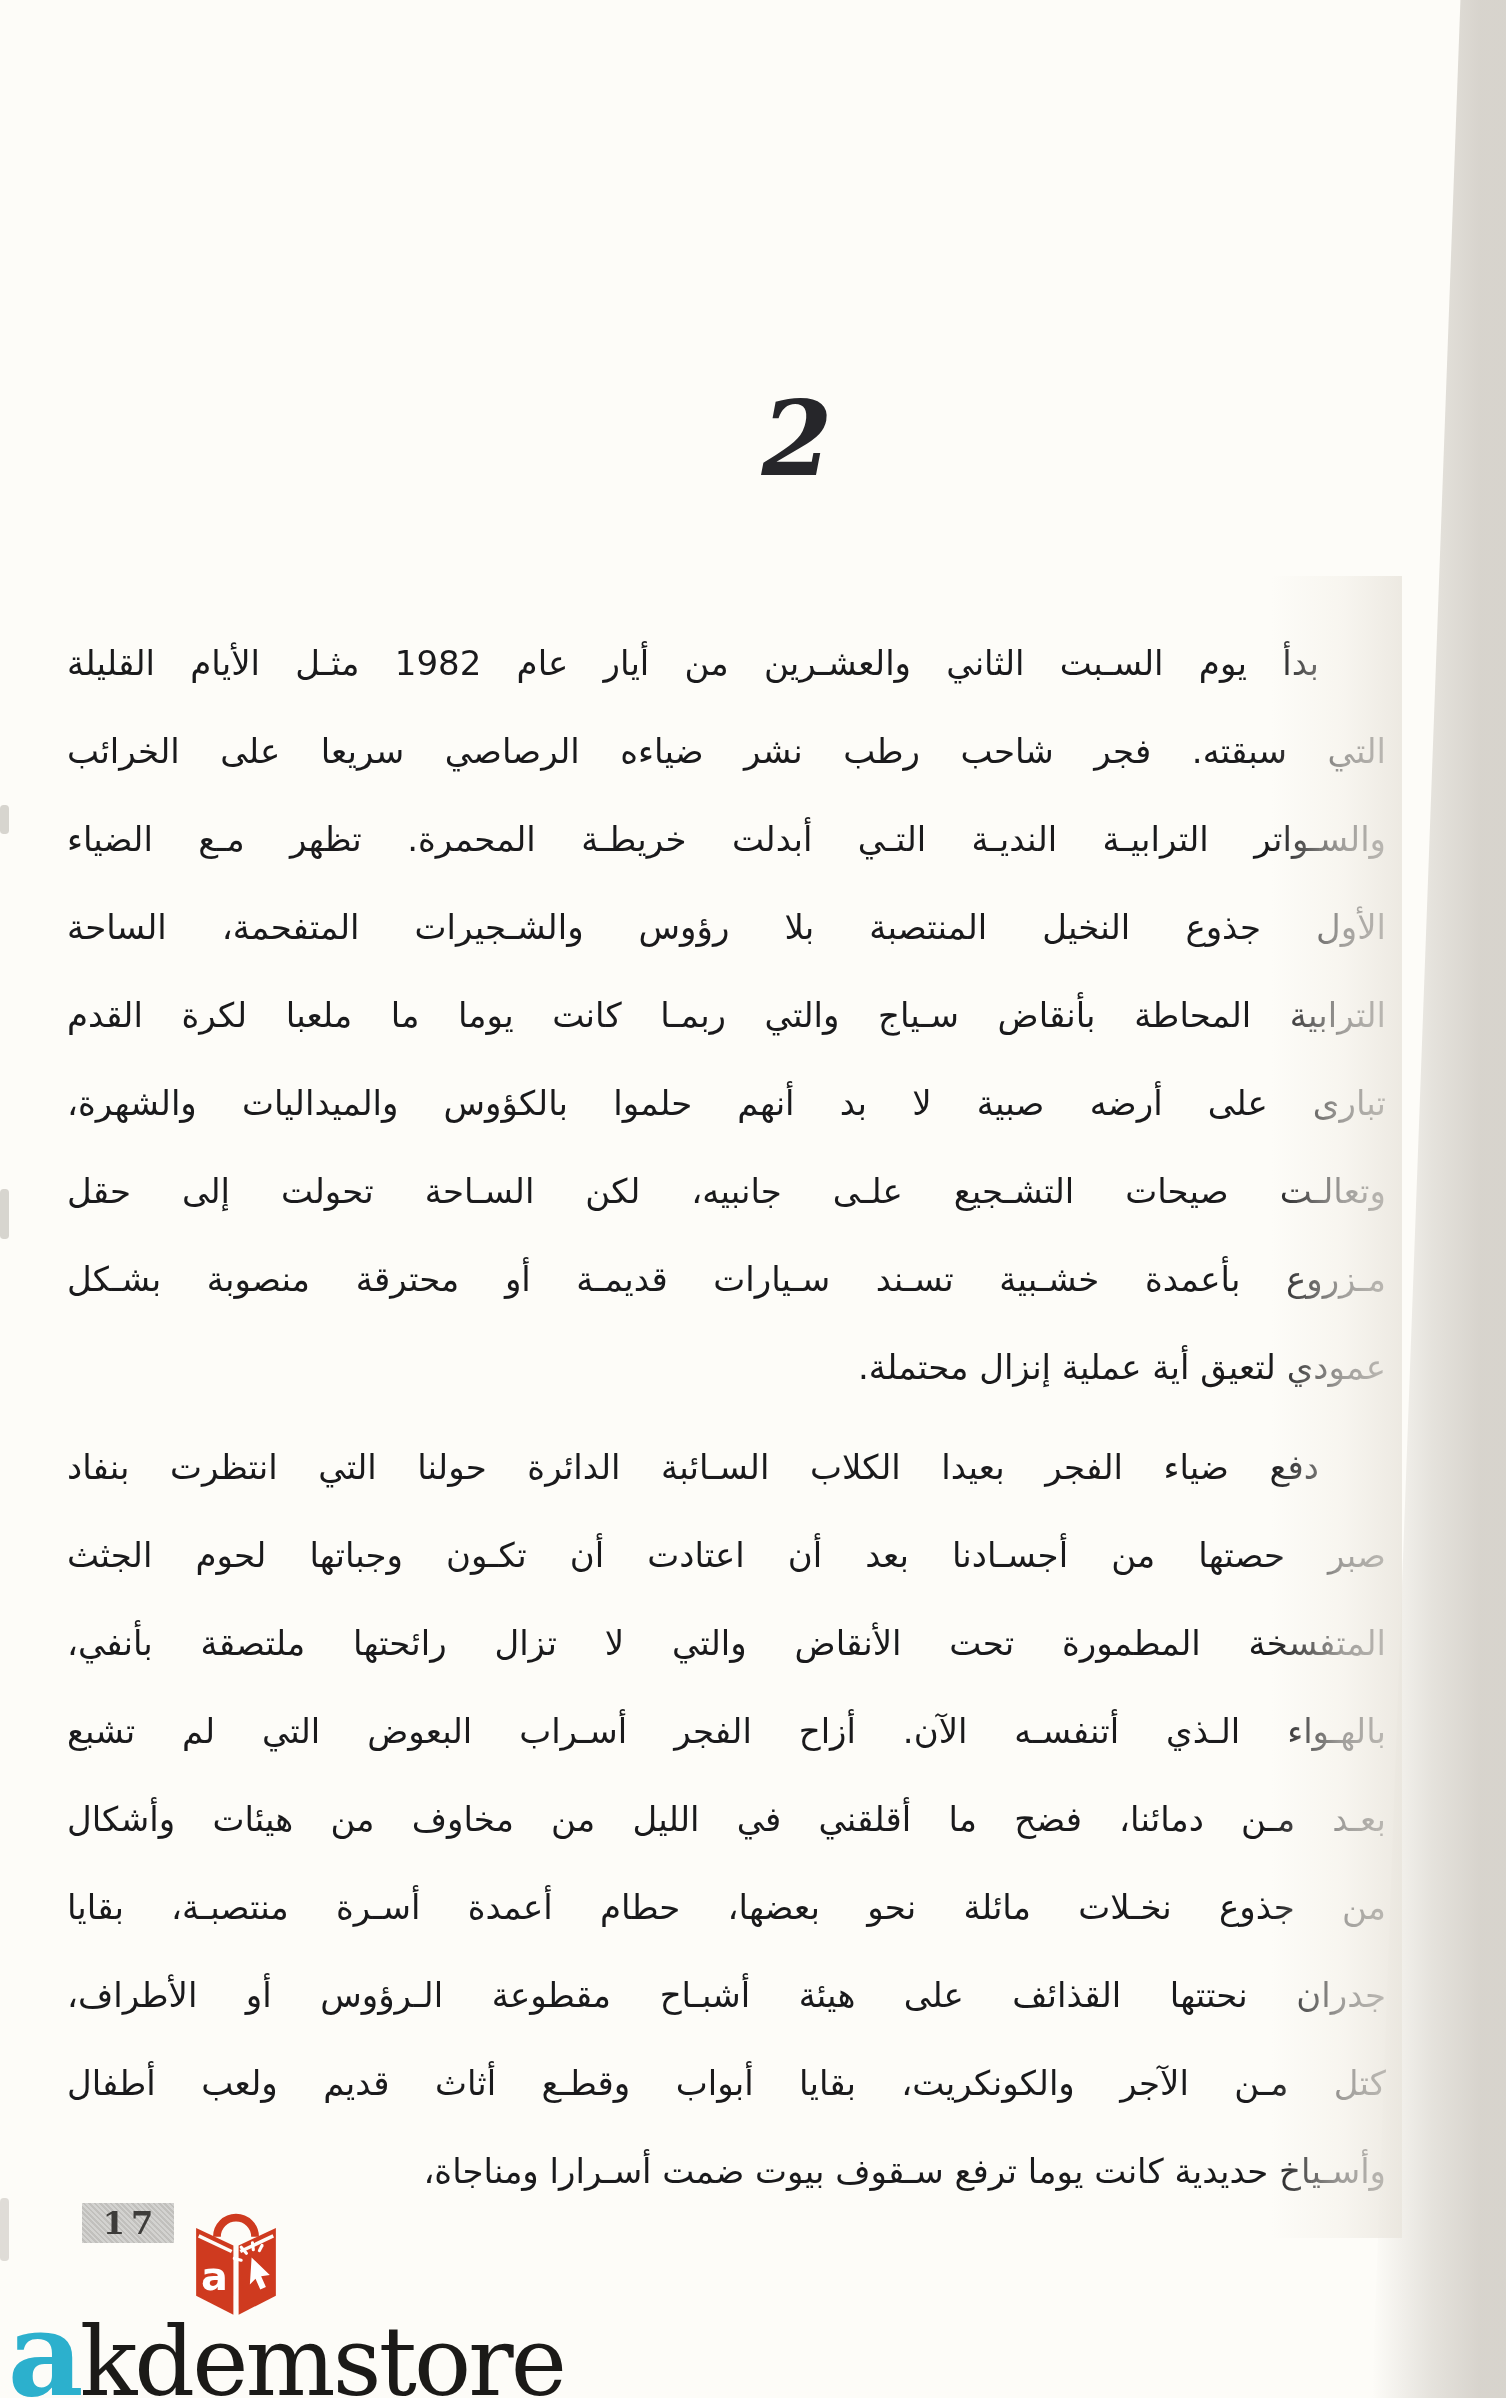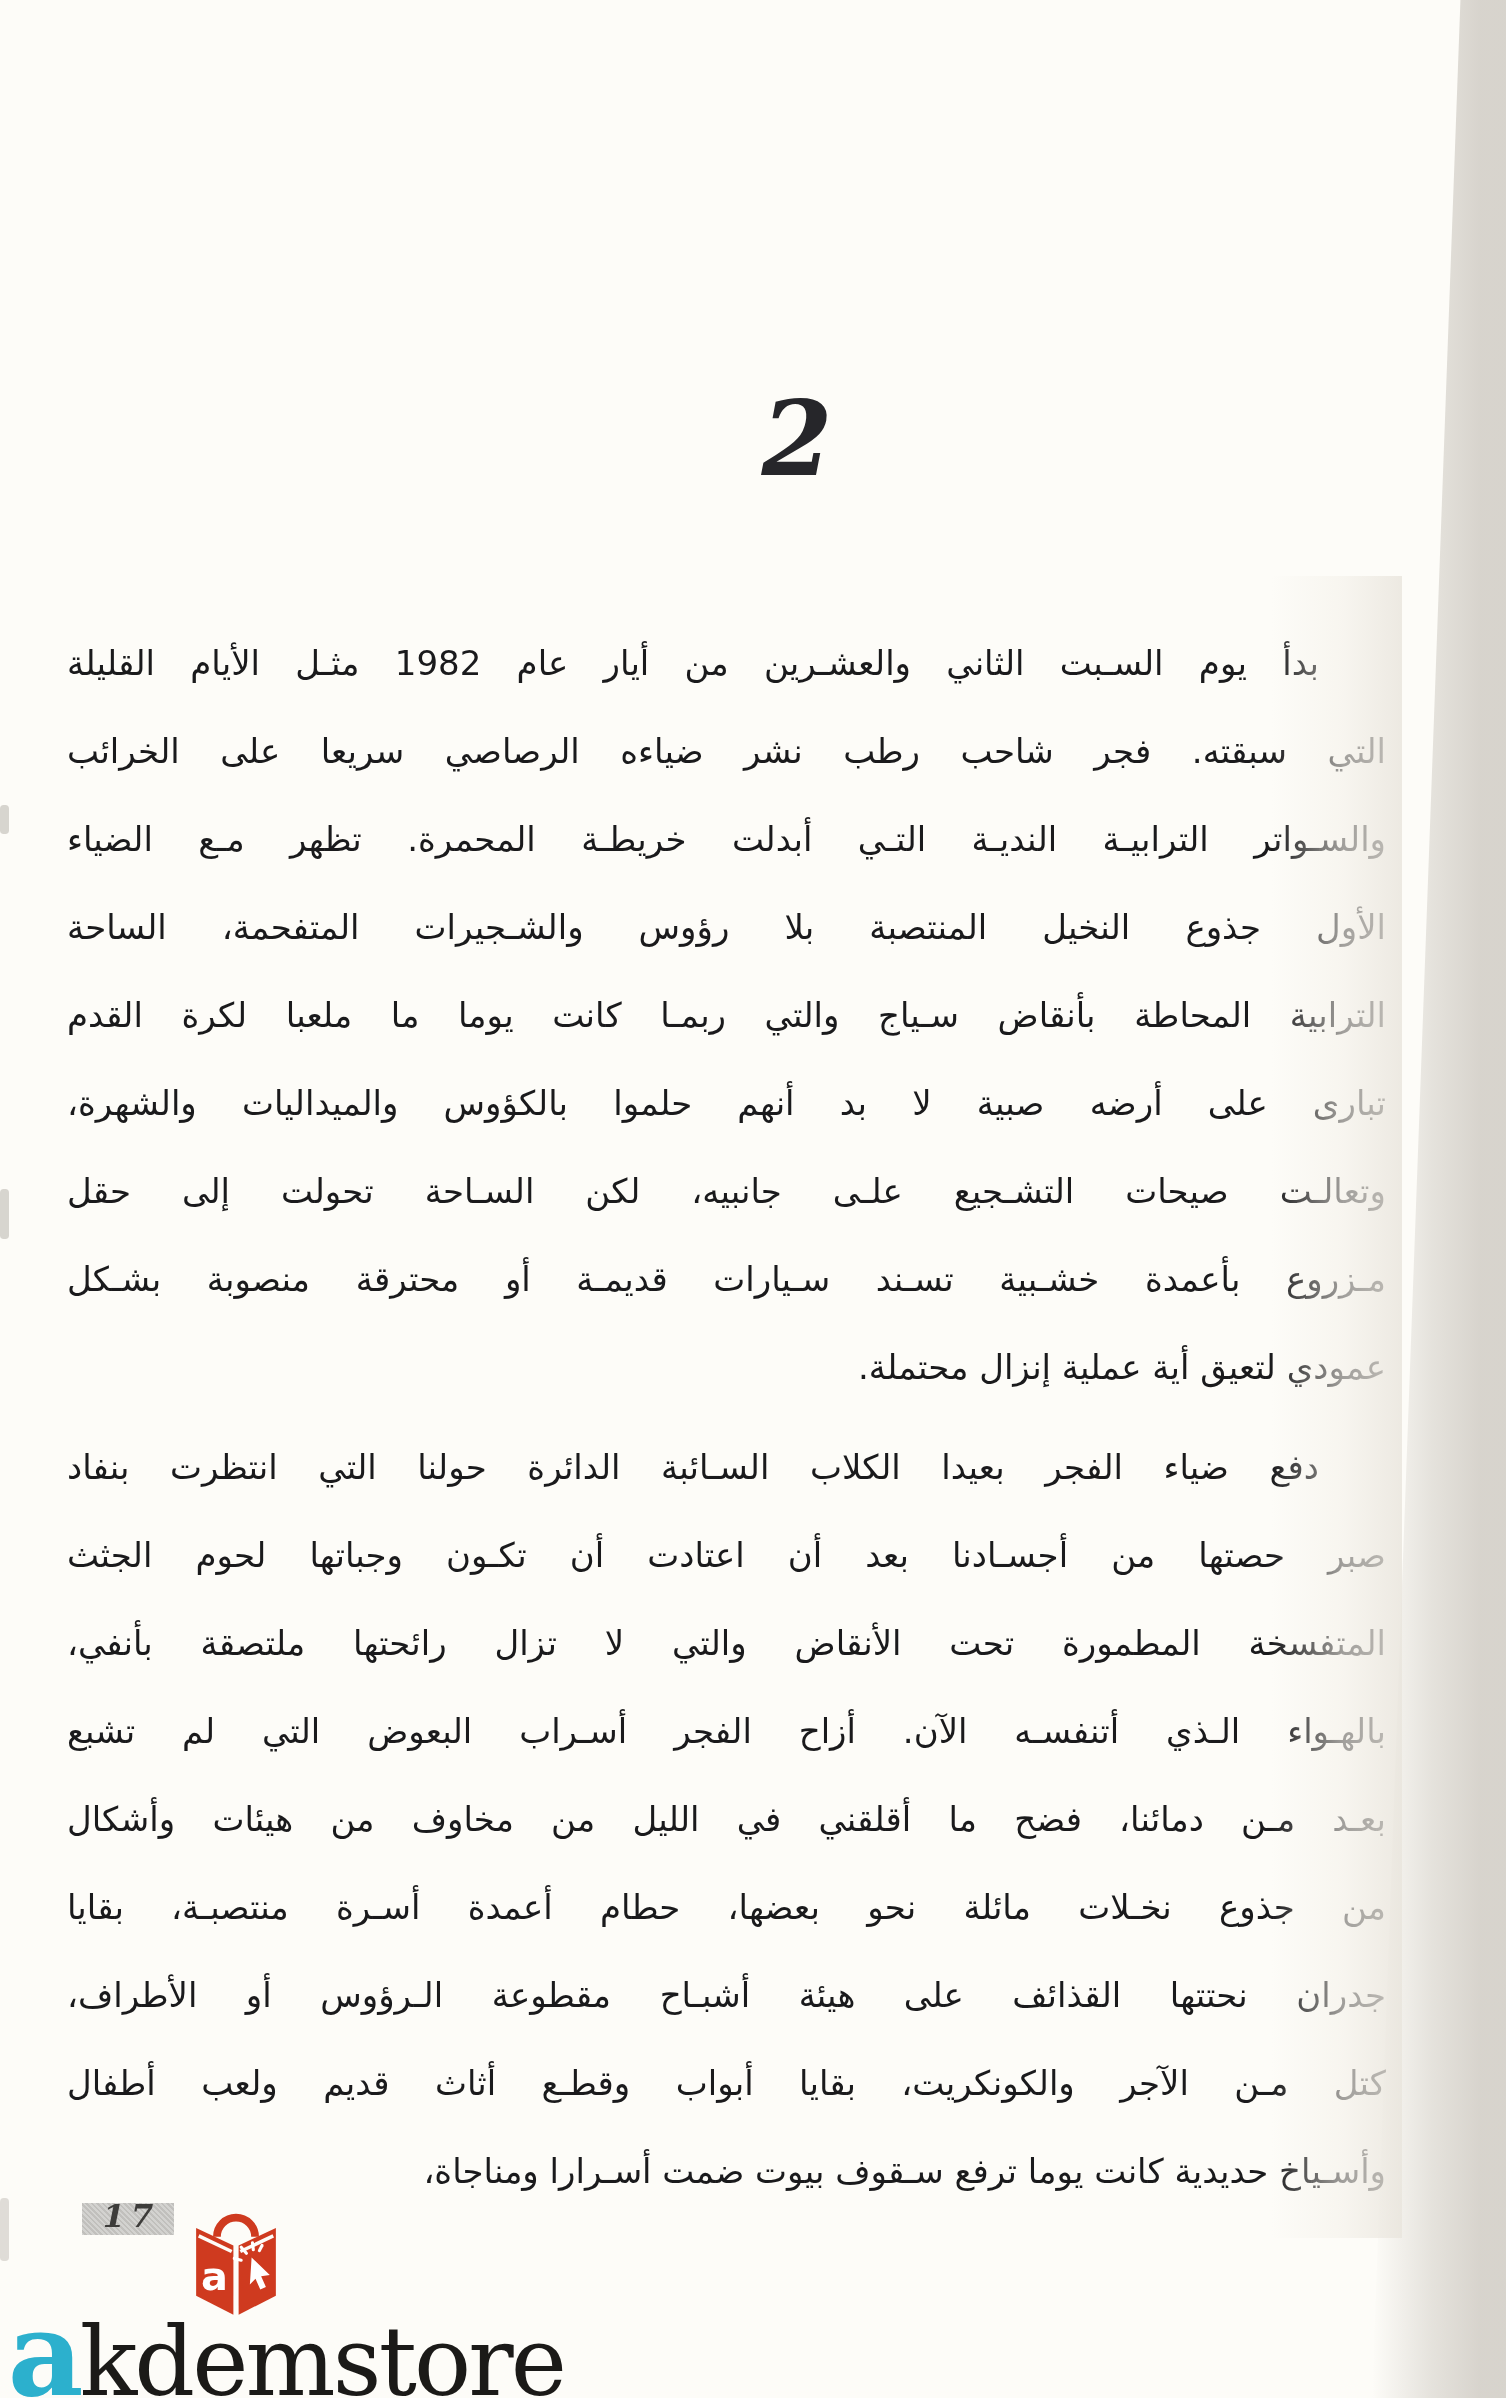--- a/index.html
+++ b/index.html
@@ -53,27 +53,27 @@
   .para.second { margin-top:11.5px; }
   .line {
     line-height:88px; height:88px;
     text-align:justify; text-align-last:justify;
     white-space:normal;
   }
   .line.indent { padding-right:67px; }
   .line.end { text-align-last:right; }
 
   .page-number-box {
-    position:absolute; left:82px; top:2203px; width:92px; height:32px;
+    position:absolute; left:82px; top:2203px; width:92px; height:40px;
     background-color:#c7c6c3;
     background-image:repeating-linear-gradient(45deg,
       rgba(255,255,255,0.22) 0 1.9px, rgba(120,118,114,0.08) 1.9px 3.8px);
-    display:flex; align-items:flex-end; justify-content:center;
+    display:flex; align-items:center; justify-content:center;
     font-family:"DejaVu Serif", serif; font-weight:bold; font-size:32px;
-    letter-spacing:5.8px; padding-left:5.8px; box-sizing:border-box; color:#3d3c3a;font-style:italic;
+    letter-spacing:5.8px; padding-left:5.8px; box-sizing:border-box; color:#3d3c3a;
   }
 
   .logo { position:absolute; left:184px; top:2208px; width:104px; height:113px; }
 
   .wordmark {
     position:absolute; left:7.7px; top:2296px;
     display:flex; align-items:baseline; line-height:1; white-space:nowrap;
   }
   .wordmark .initial {
     font-family:"DejaVu Serif", serif; font-weight:bold;

